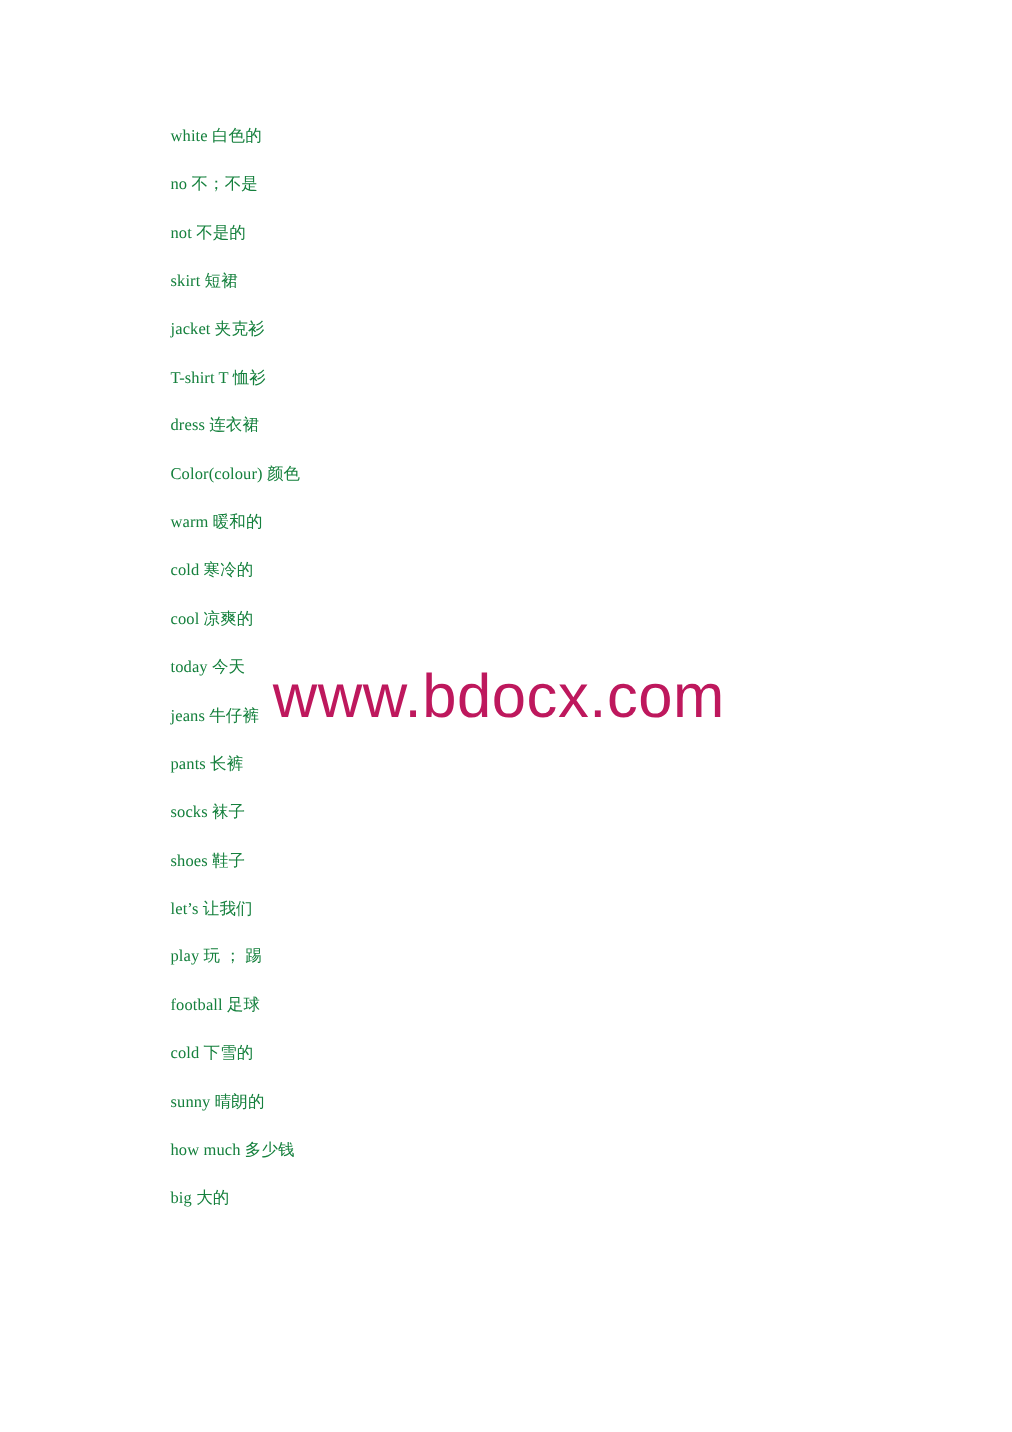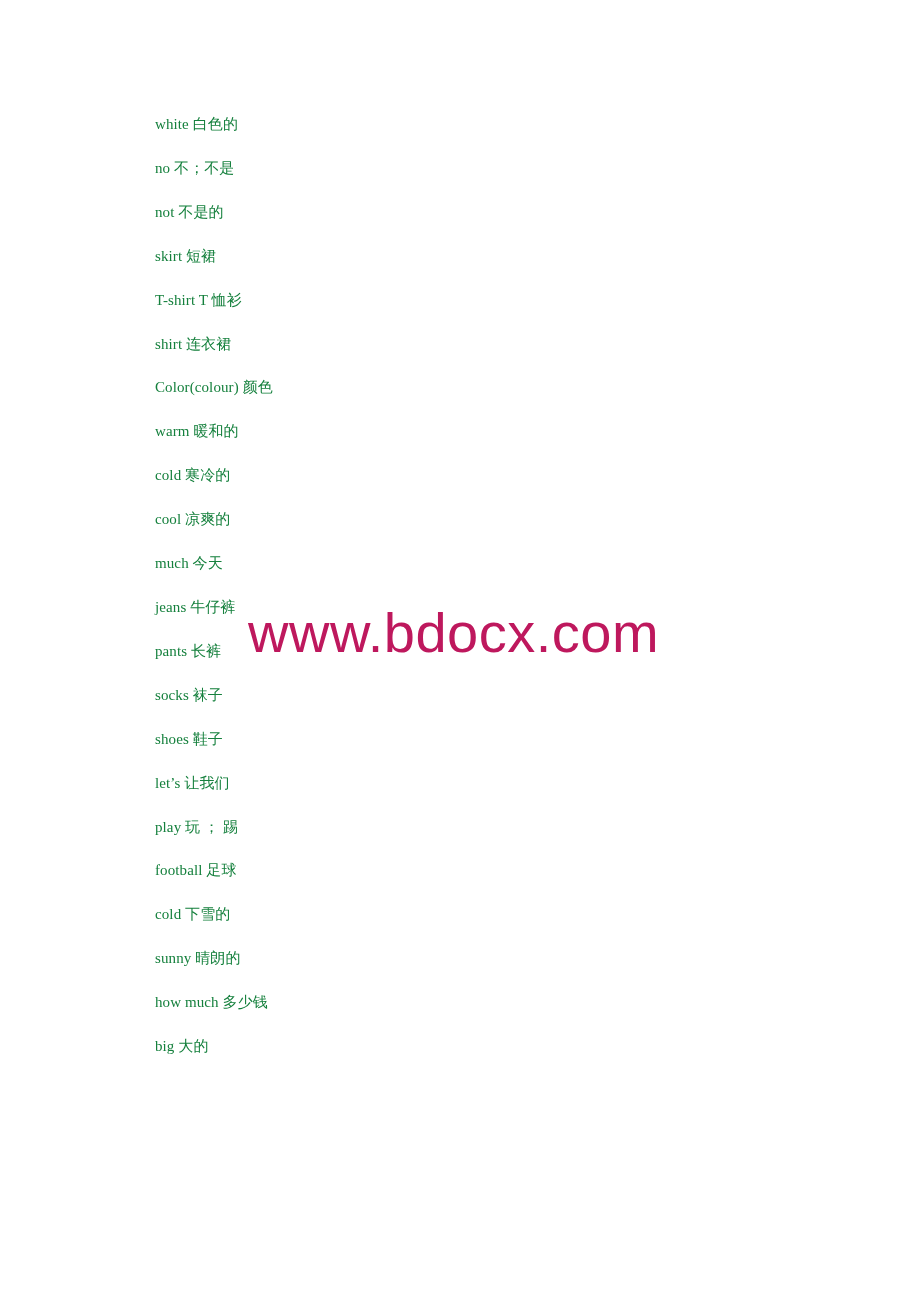--- a/index.html
+++ b/index.html
@@ -58,27 +58,28 @@
 
 <div id="page">
 
   <div id="watermark">www.bdocx.com</div>
 
   <div id="vocab-list">
       <div class="vocab-line">white 白色的</div>
       <div class="vocab-line">no 不；不是</div>
       <div class="vocab-line">not 不是的</div>
       <div class="vocab-line">skirt 短裙</div>
+      <div class="vocab-line">jacket 夹克衫</div>
       <div class="vocab-line">T-shirt T 恤衫</div>
-      <div class="vocab-line">shirt 连衣裙</div>
+      <div class="vocab-line">dress 连衣裙</div>
       <div class="vocab-line">Color(colour) 颜色</div>
       <div class="vocab-line">warm 暖和的</div>
       <div class="vocab-line">cold 寒冷的</div>
       <div class="vocab-line">cool 凉爽的</div>
-      <div class="vocab-line">much 今天</div>
+      <div class="vocab-line">today 今天</div>
       <div class="vocab-line">jeans 牛仔裤</div>
       <div class="vocab-line">pants 长裤</div>
       <div class="vocab-line">socks 袜子</div>
       <div class="vocab-line">shoes 鞋子</div>
       <div class="vocab-line">let’s 让我们</div>
       <div class="vocab-line">play 玩 ； 踢</div>
       <div class="vocab-line">football 足球</div>
       <div class="vocab-line">cold 下雪的</div>
       <div class="vocab-line">sunny 晴朗的</div>
       <div class="vocab-line">how much 多少钱</div>

